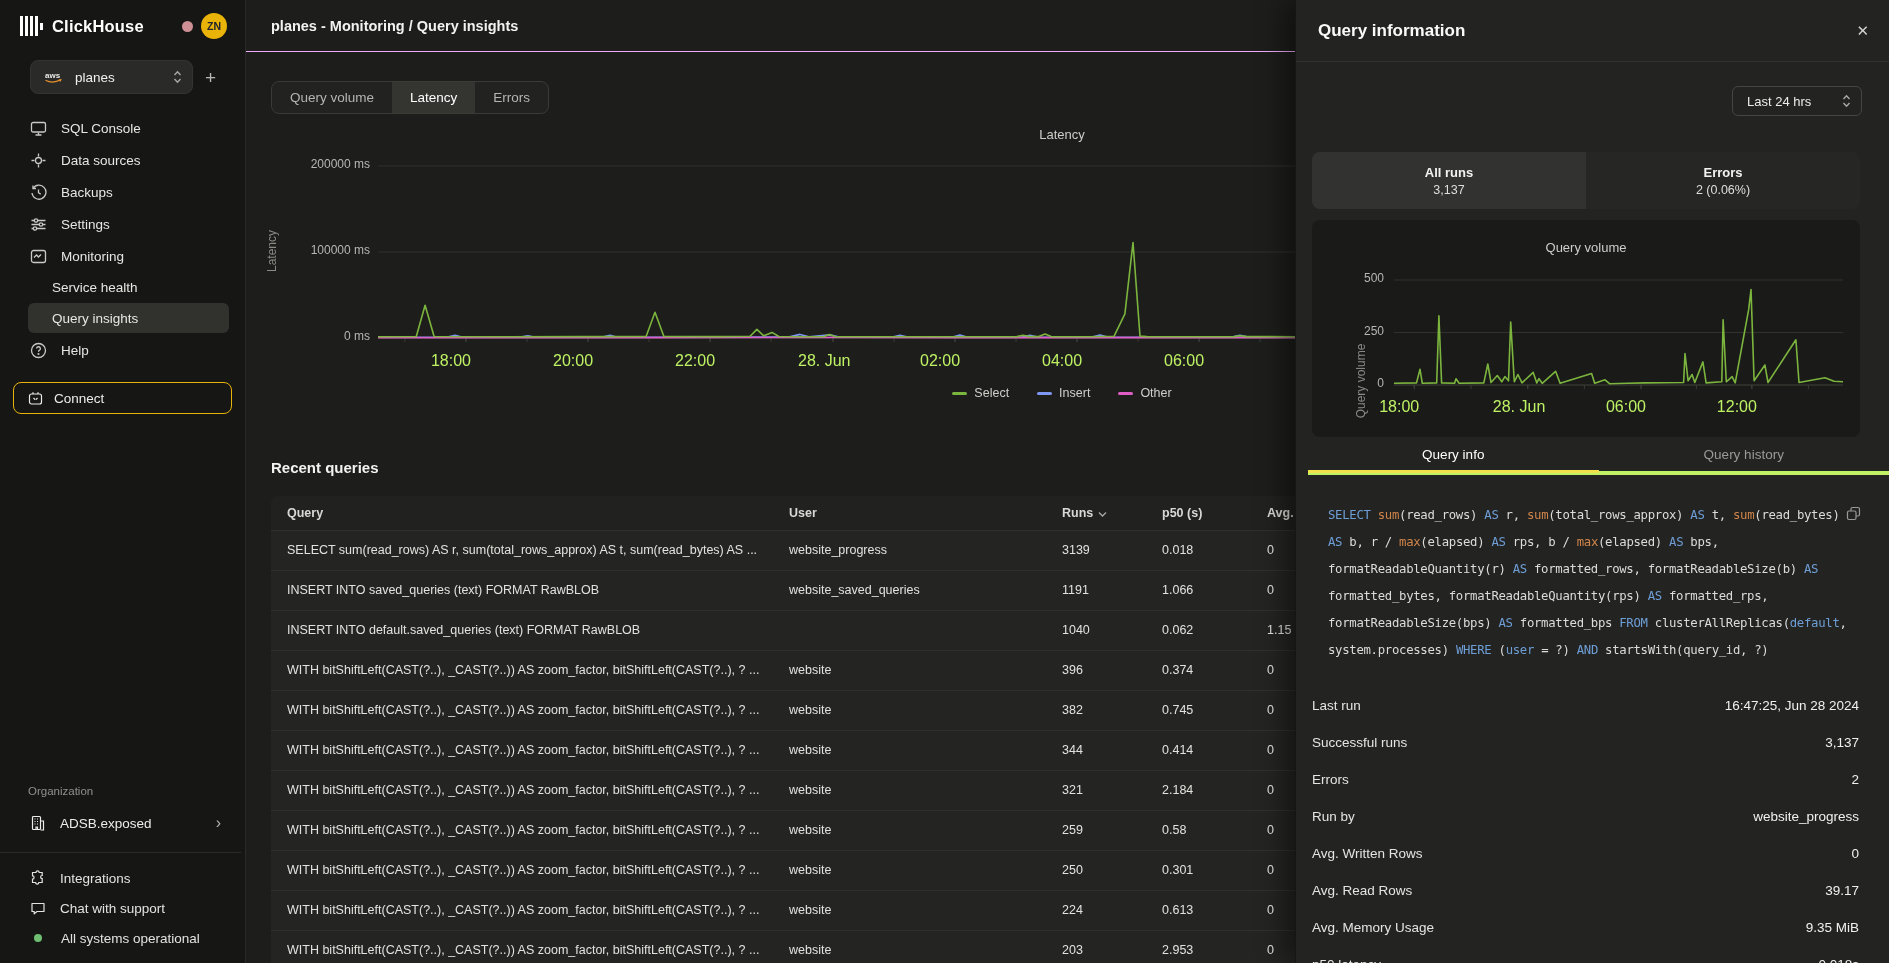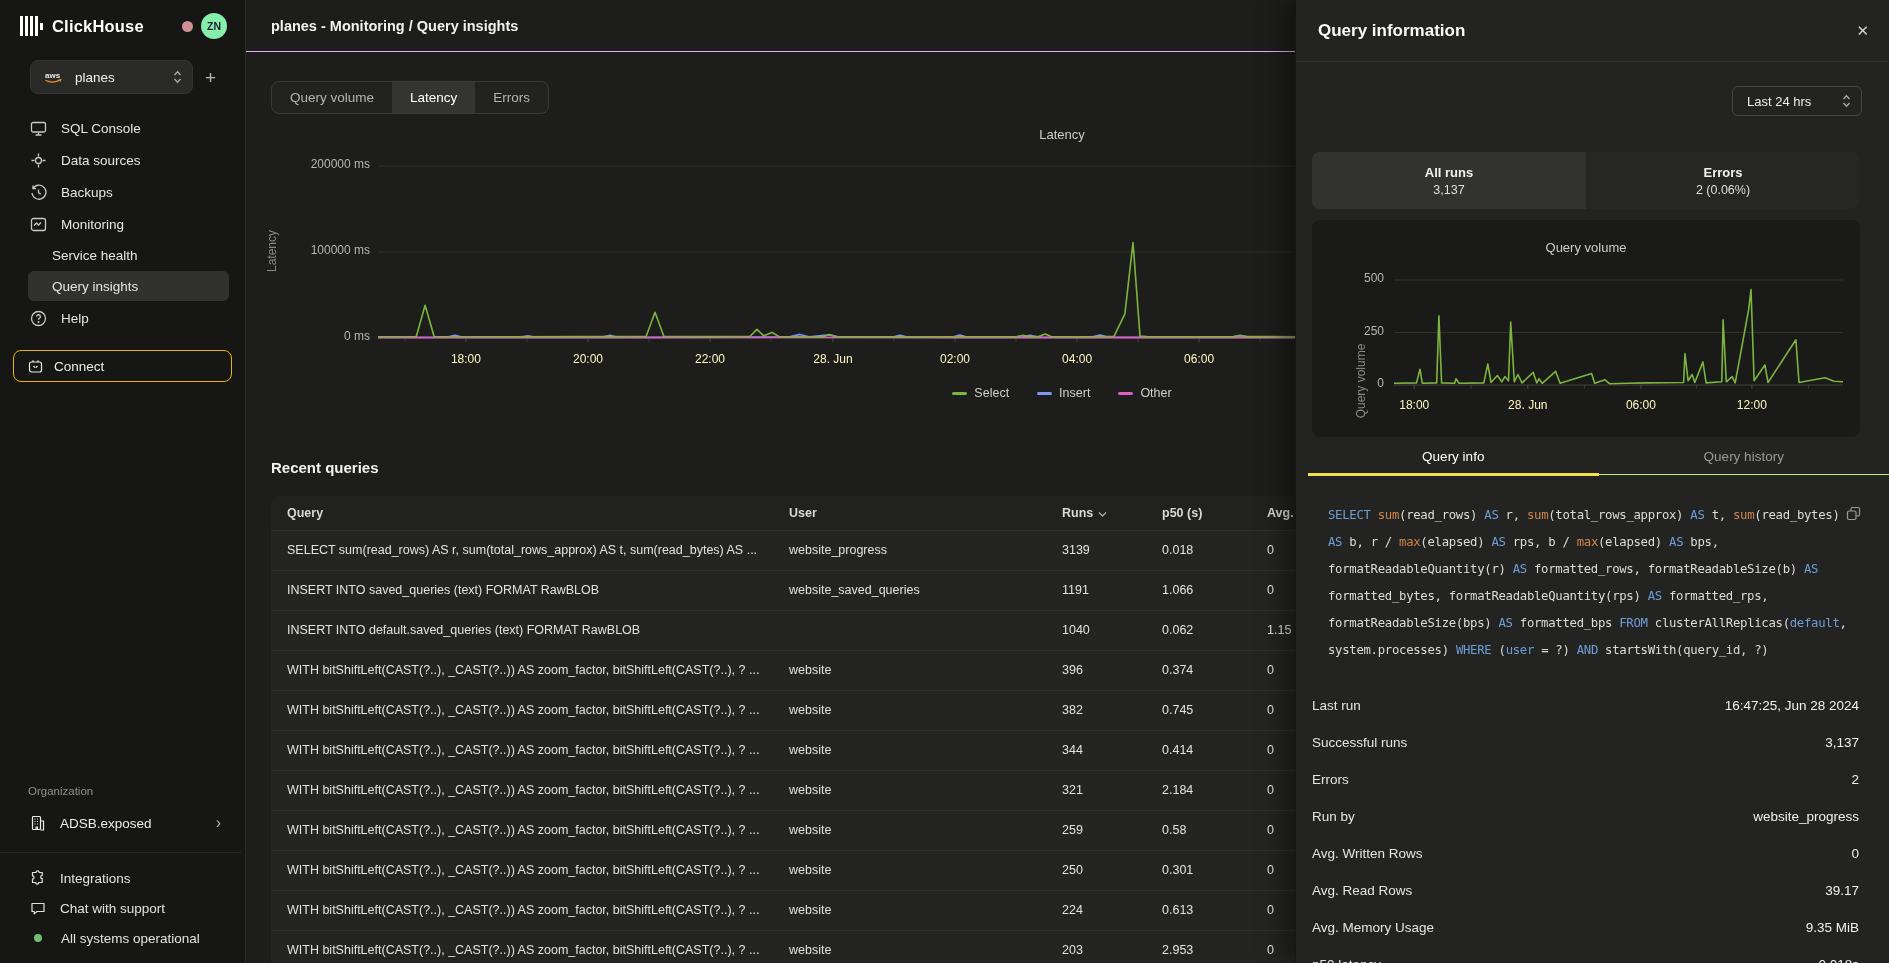--- a/index.html
+++ b/index.html
@@ -13,21 +13,21 @@
 
   
   .sidebar { position:absolute; left:0; top:0; bottom:0; width:246px;
     background:#161615; border-right:1px solid #2a2a28; z-index:2; }
   .logo-row { display:flex; align-items:center; height:52px; padding:0 18px 0 20px; }
   .logo-mark { display:flex; align-items:center; gap:2px; margin-right:9px; }
   .logo-mark i { display:block; width:3px; height:20px; background:#fff; }
   .logo-mark i.short { height:7px; align-self:center; }
   .brand { font-size:16.5px; font-weight:700; color:#fff; letter-spacing:.2px; }
   .notif-dot { width:11px; height:11px; border-radius:50%; background:#cf9095; margin-left:38px; }
-  .avatar { width:26px; height:26px; border-radius:50%; background:#86efac; color:#20242e;
+  .avatar { width:26px; height:26px; border-radius:50%; background:#eab308; color:#20242e;
     font-size:10.5px; font-weight:700; display:flex; align-items:center; justify-content:center;
     margin-left:auto; }
   .service-row { display:flex; align-items:center; padding:8px 18px 12px 30px; gap:12px; }
   .service-select { flex:0 0 163px; height:34px; background:#2a2a28; border:1px solid #343432;
     border-radius:8px; display:flex; align-items:center; padding:0 10px 0 12px; cursor:pointer; }
   .service-select .sname { font-size:13.5px; color:#f0f0ee; margin-left:10px; }
   .service-select .updown { margin-left:auto; color:#a8a8a4; }
   .plus-btn { color:#b6b6b2; font-size:19px; line-height:1; cursor:pointer; }
   .nav { margin-top:6px; }
   .nav-item { display:flex; align-items:center; height:32px; padding-left:30px; gap:14px;
@@ -62,21 +62,21 @@
   .latency-block { position:absolute; left:132px; top:155px; width:1368px; height:260px; }
   .chart-title { position:absolute; left:0; right:0; top:-28px; text-align:center;
     font-size:13px; color:#cdcdc9; }
   .ylabels { position:absolute; left:-86px; top:0; width:78px; height:200px; }
   .ylabels span { position:absolute; right:0; width:78px; text-align:right;
     font-size:12px; color:#b6b6b2; }
   .rot-label { position:absolute; font-size:12px; color:#8a8a86; transform:rotate(-90deg);
     text-align:center; }
   .latency-rot { left:-146px; top:89px; width:80px; }
   .xlabels { position:absolute; left:0; top:197px; width:100%; height:16px; }
-  .xlabels span { position:absolute; width:70px; text-align:center; font-size:12px; color:#fef9c3; }
+  .xlabels span { position:absolute; width:70px; text-align:left; font-size:16px; color:#bef264; }
   .legend { position:absolute; left:0; top:231px; width:100%; display:flex;
     justify-content:center; gap:28px; }
   .legend-item { display:flex; align-items:center; gap:7px; font-size:12.5px; color:#cfcfcb; cursor:pointer; }
   .legend-dash { width:15px; height:3px; border-radius:2px; }
 
   
   .rq-title { position:absolute; left:25px; top:459px; font-size:15px; font-weight:700; color:#f2f2f0; }
   .rq-table { position:absolute; left:25px; top:496px; width:1105px; border-collapse:collapse;
     table-layout:fixed; background:#242422; border-radius:8px 8px 0 0; overflow:hidden; }
   .rq-table th { height:34px; text-align:left; font-size:12.5px; font-weight:700; color:#d8d8d4;
@@ -106,21 +106,21 @@
   .qv-card { position:absolute; left:16px; top:220px; width:548px; height:217px;
     background:#1a1a19; border-radius:8px; }
   .qv-title { position:absolute; left:0; right:0; top:20px; text-align:center;
     font-size:13px; color:#cdcdc9; }
   .qv-plot { position:absolute; left:82px; top:50px; width:449px; height:145px; }
   .qv-plot .ylabels { left:-62px; width:52px; height:125px; }
   .qv-plot .ylabels span { width:52px; }
   .qv-rot { left:-78px; top:104px; width:90px; }
   .qv-plot .xlabels { top:128px; }
   .info-tabs { position:absolute; left:12px; right:0; top:438px; height:37px;
-    border-bottom:1px solid #bef264; display:flex; }
+    border-bottom:4px solid #bef264; display:flex; }
   .info-tab { flex:1; display:flex; align-items:center; justify-content:center;
     font-size:13.5px; color:#9a9a96; cursor:pointer; position:relative; }
   .info-tab.active { color:#fff; }
   .info-tab.active::after { content:""; position:absolute; left:0; right:0; bottom:-2px;
     height:3px; background:#f2e14c; }
   .sql-block { position:absolute; left:32px; right:20px; top:502px;
     font-family:"DejaVu Sans Mono", monospace; font-size:12.3px; line-height:27px;
     color:#dcdcd8; white-space:pre; letter-spacing:-0.3px; }
   .sql-block .k { color:#6e9ed6; }
   .sql-block .f { color:#d0854a; }
@@ -184,20 +184,31 @@
     </div>
     <div class="nav-item">
       <span class="nicon">
         <svg viewBox="0 0 17 17" fill="none" stroke="currentColor" stroke-width="1.3">
             <path d="M3 4.5 A7 7 0 1 1 2 9"></path>
             <path d="M3 1.5 v3 h3"></path>
             <path d="M8.5 5.5 v3.2 l2.2 1.4"></path>
           </svg>
       </span>
       <span>Backups</span>
+    </div>
+    <div class="nav-item">
+      <span class="nicon">
+        <svg viewBox="0 0 17 17" fill="none" stroke="currentColor" stroke-width="1.3">
+            <path d="M1.5 4.5 h14 M1.5 8.5 h14 M1.5 12.5 h14"></path>
+            <circle cx="6" cy="4.5" r="1.7" fill="#161615"></circle>
+            <circle cx="11" cy="8.5" r="1.7" fill="#161615"></circle>
+            <circle cx="5" cy="12.5" r="1.7" fill="#161615"></circle>
+          </svg>
+      </span>
+      <span>Settings</span>
     </div>
     <div class="nav-item">
       <span class="nicon">
         <svg viewBox="0 0 17 17" fill="none" stroke="currentColor" stroke-width="1.3">
             <rect x="1.5" y="2.5" width="14" height="12" rx="2"></rect>
             <path d="M4 9.5 l2.5-2.5 2 2 2.5-2.5"></path>
           </svg>
       </span>
       <span>Monitoring</span>
     </div>

